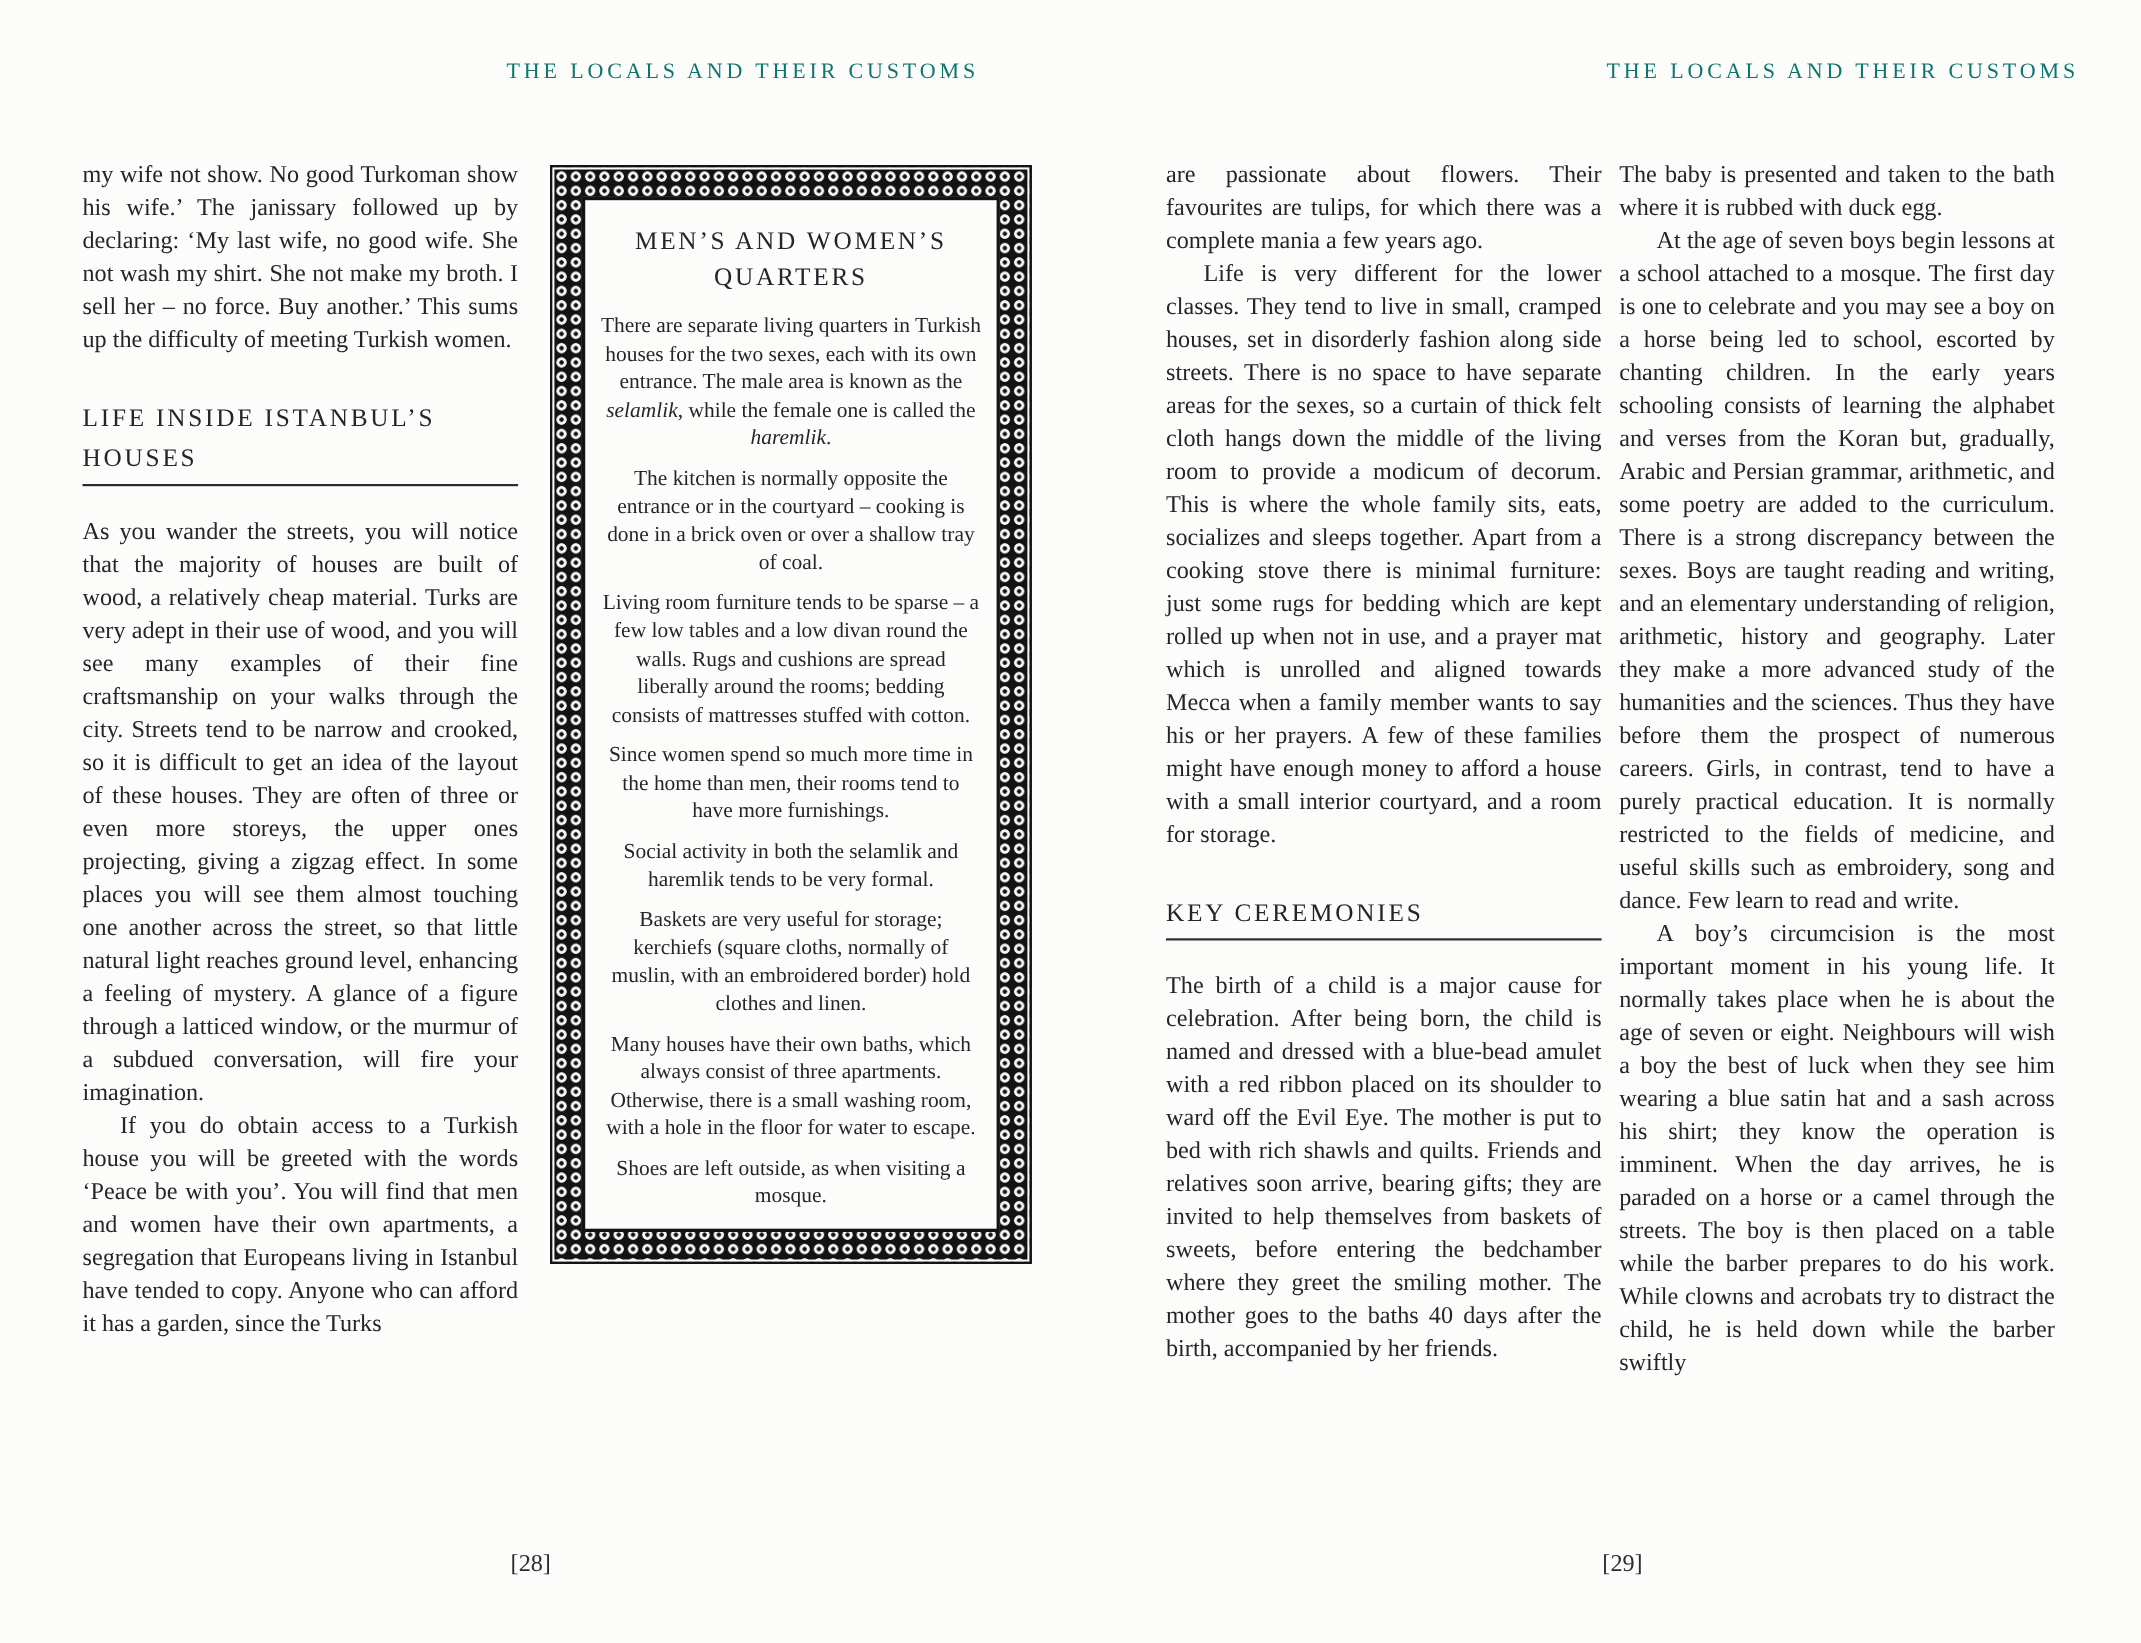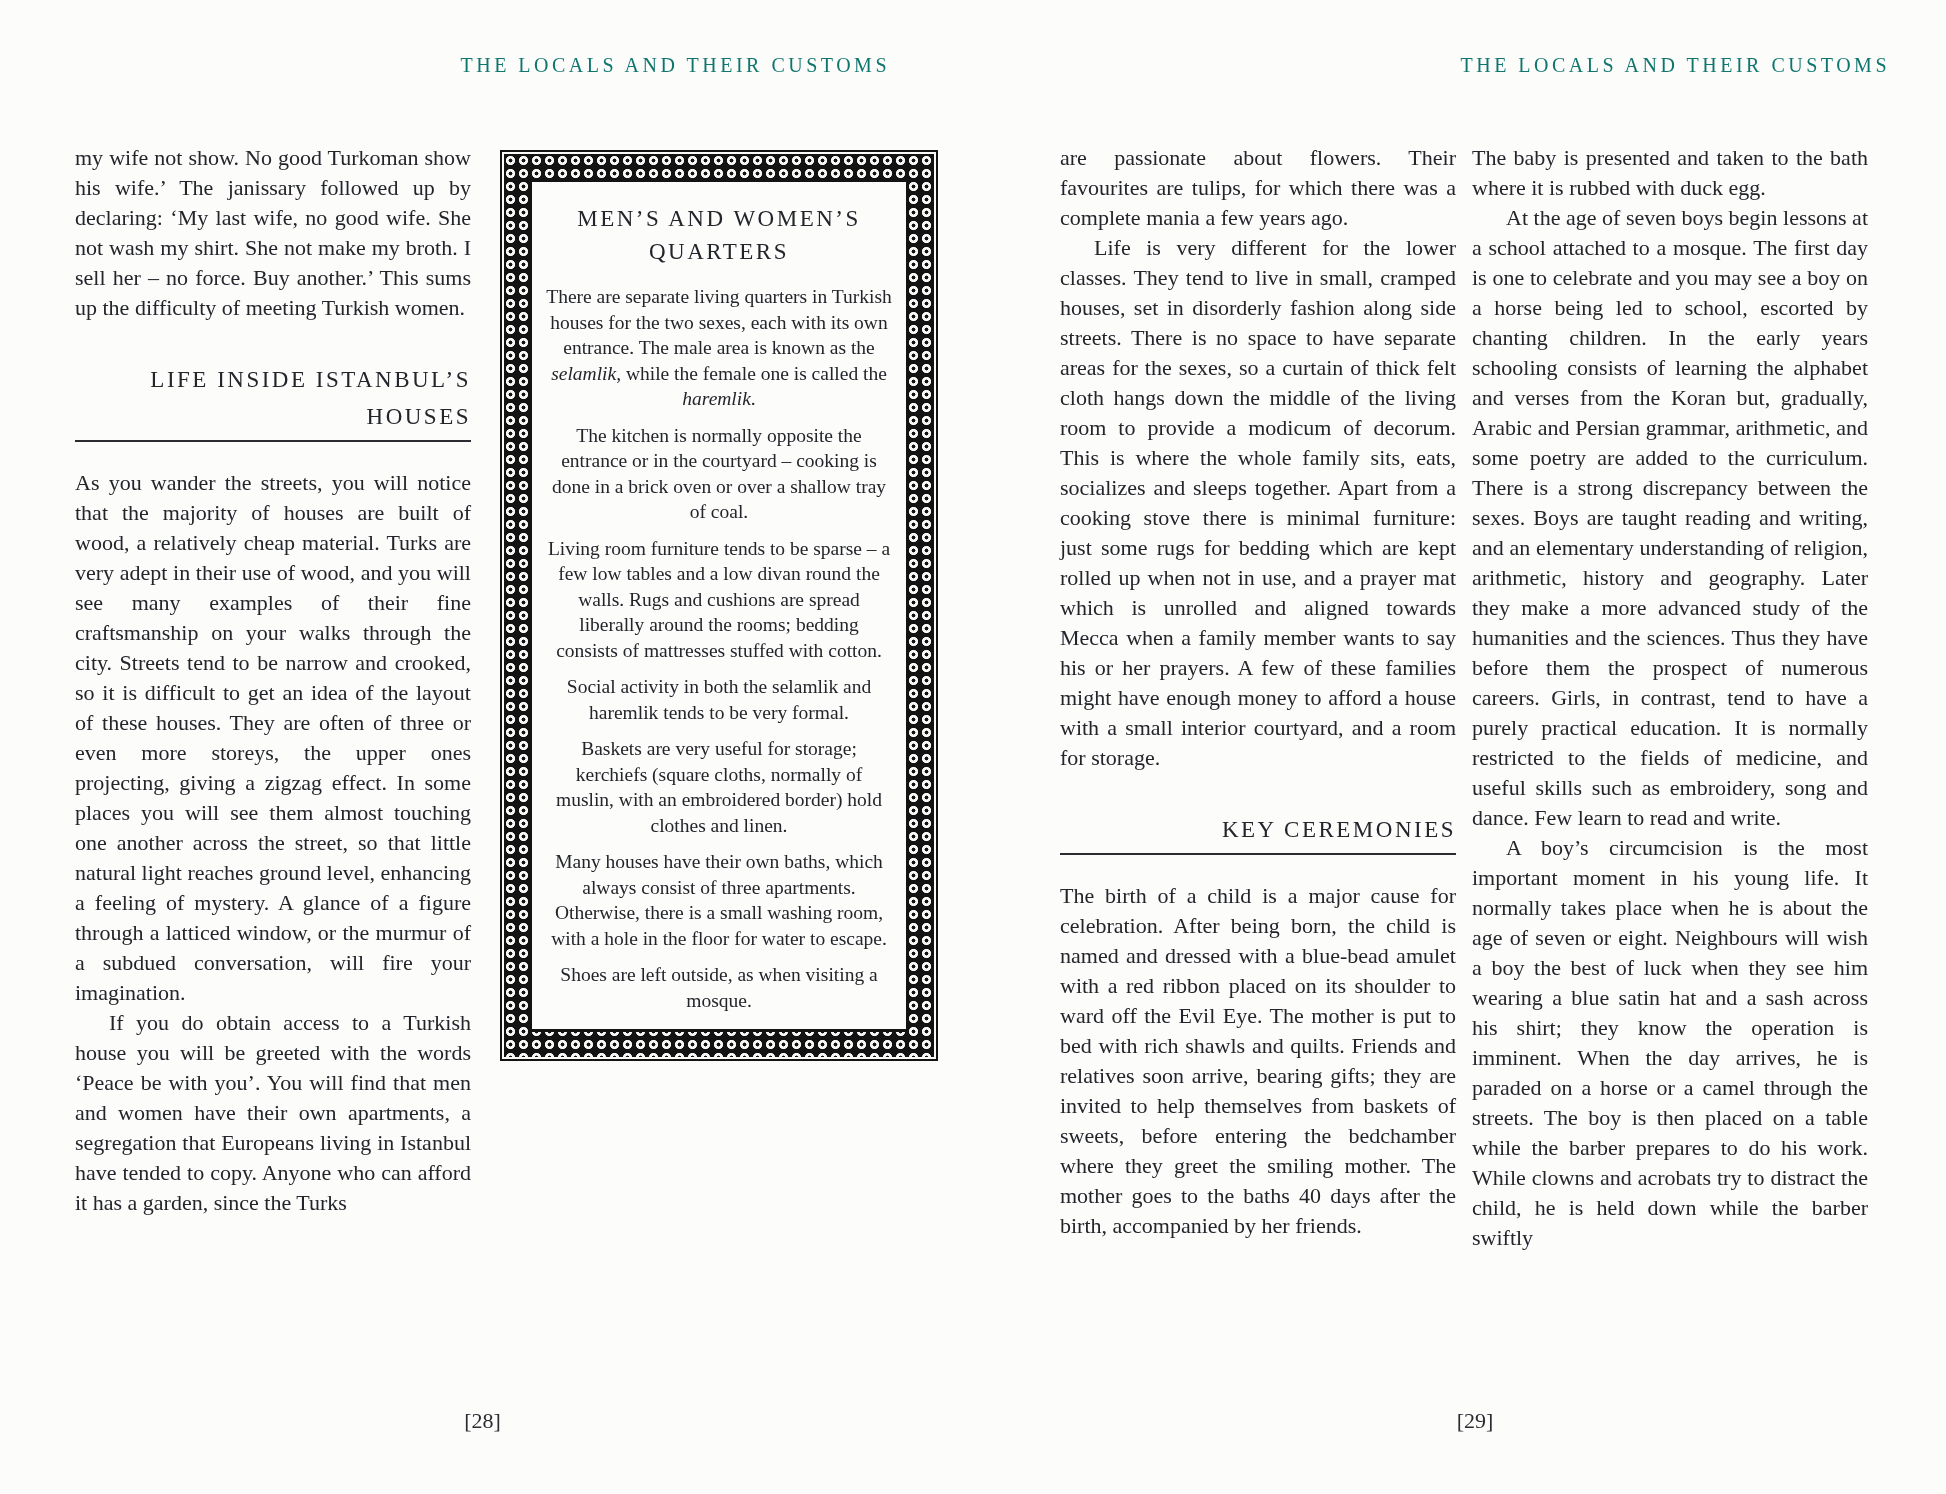--- a/index.html
+++ b/index.html
@@ -30,21 +30,21 @@
   }
   .cols-right .col{width:396px;font-size:22px;line-height:30px;}
 
   p{margin:0;text-align:justify;}
   p.indent{text-indent:34px;}
 
   h2.section-heading{
     margin:38px 0 0 0;
     font-size:23px;font-weight:400;
     line-height:37px;letter-spacing:2.5px;
-    text-align:right;
+    text-align:left;
   }
   .heading-rule{
     margin:5px 0 0 0;height:2px;background:#2a2c31;border:0;
   }
   h2 + .heading-rule + p{margin-top:26px;}
   .body-after-rule{margin-top:26px;}
 
   
   .box{
     position:absolute;left:500px;top:150px;width:438px;
@@ -100,20 +100,21 @@
     <p class="indent">If you do obtain access to a Turkish house you will be greeted with the words ‘Peace be with you’. You will find that men and women have their own apartments, a segregation that Europeans living in Istanbul have tended to copy. Anyone who can afford it has a garden, since the Turks</p>
   </div>
 
   <aside class="box">
     <div class="box-content">
       <h3 class="box-title">MEN’S AND WOMEN’S QUARTERS</h3>
       <div class="box-paras">
           <p>There are separate living quarters in Turkish houses for the two sexes, each with its own entrance. The male area is known as the <i>selamlik</i>, while the female one is called the <i>haremlik</i>.</p>
           <p>The kitchen is normally opposite the entrance or in the courtyard – cooking is done in a brick oven or over a shallow tray of coal.</p>
           <p>Living room furniture tends to be sparse – a few low tables and a low divan round the walls. Rugs and cushions are spread liberally around the rooms; bedding consists of mattresses stuffed with cotton.</p>
+          <p>Since women spend so much more time in the home than men, their rooms tend to have more furnishings.</p>
           <p>Social activity in both the selamlik and haremlik tends to be very formal.</p>
           <p>Baskets are very useful for storage; kerchiefs (square cloths, normally of muslin, with an embroidered border) hold clothes and linen.</p>
           <p>Many houses have their own baths, which always consist of three apartments. Otherwise, there is a small washing room, with a hole in the floor for water to escape.</p>
           <p>Shoes are left outside, as when visiting a mosque.</p>
         </div>
     </div>
   </aside>
 
   <footer class="page-number pn-left">[28]</footer>
 

